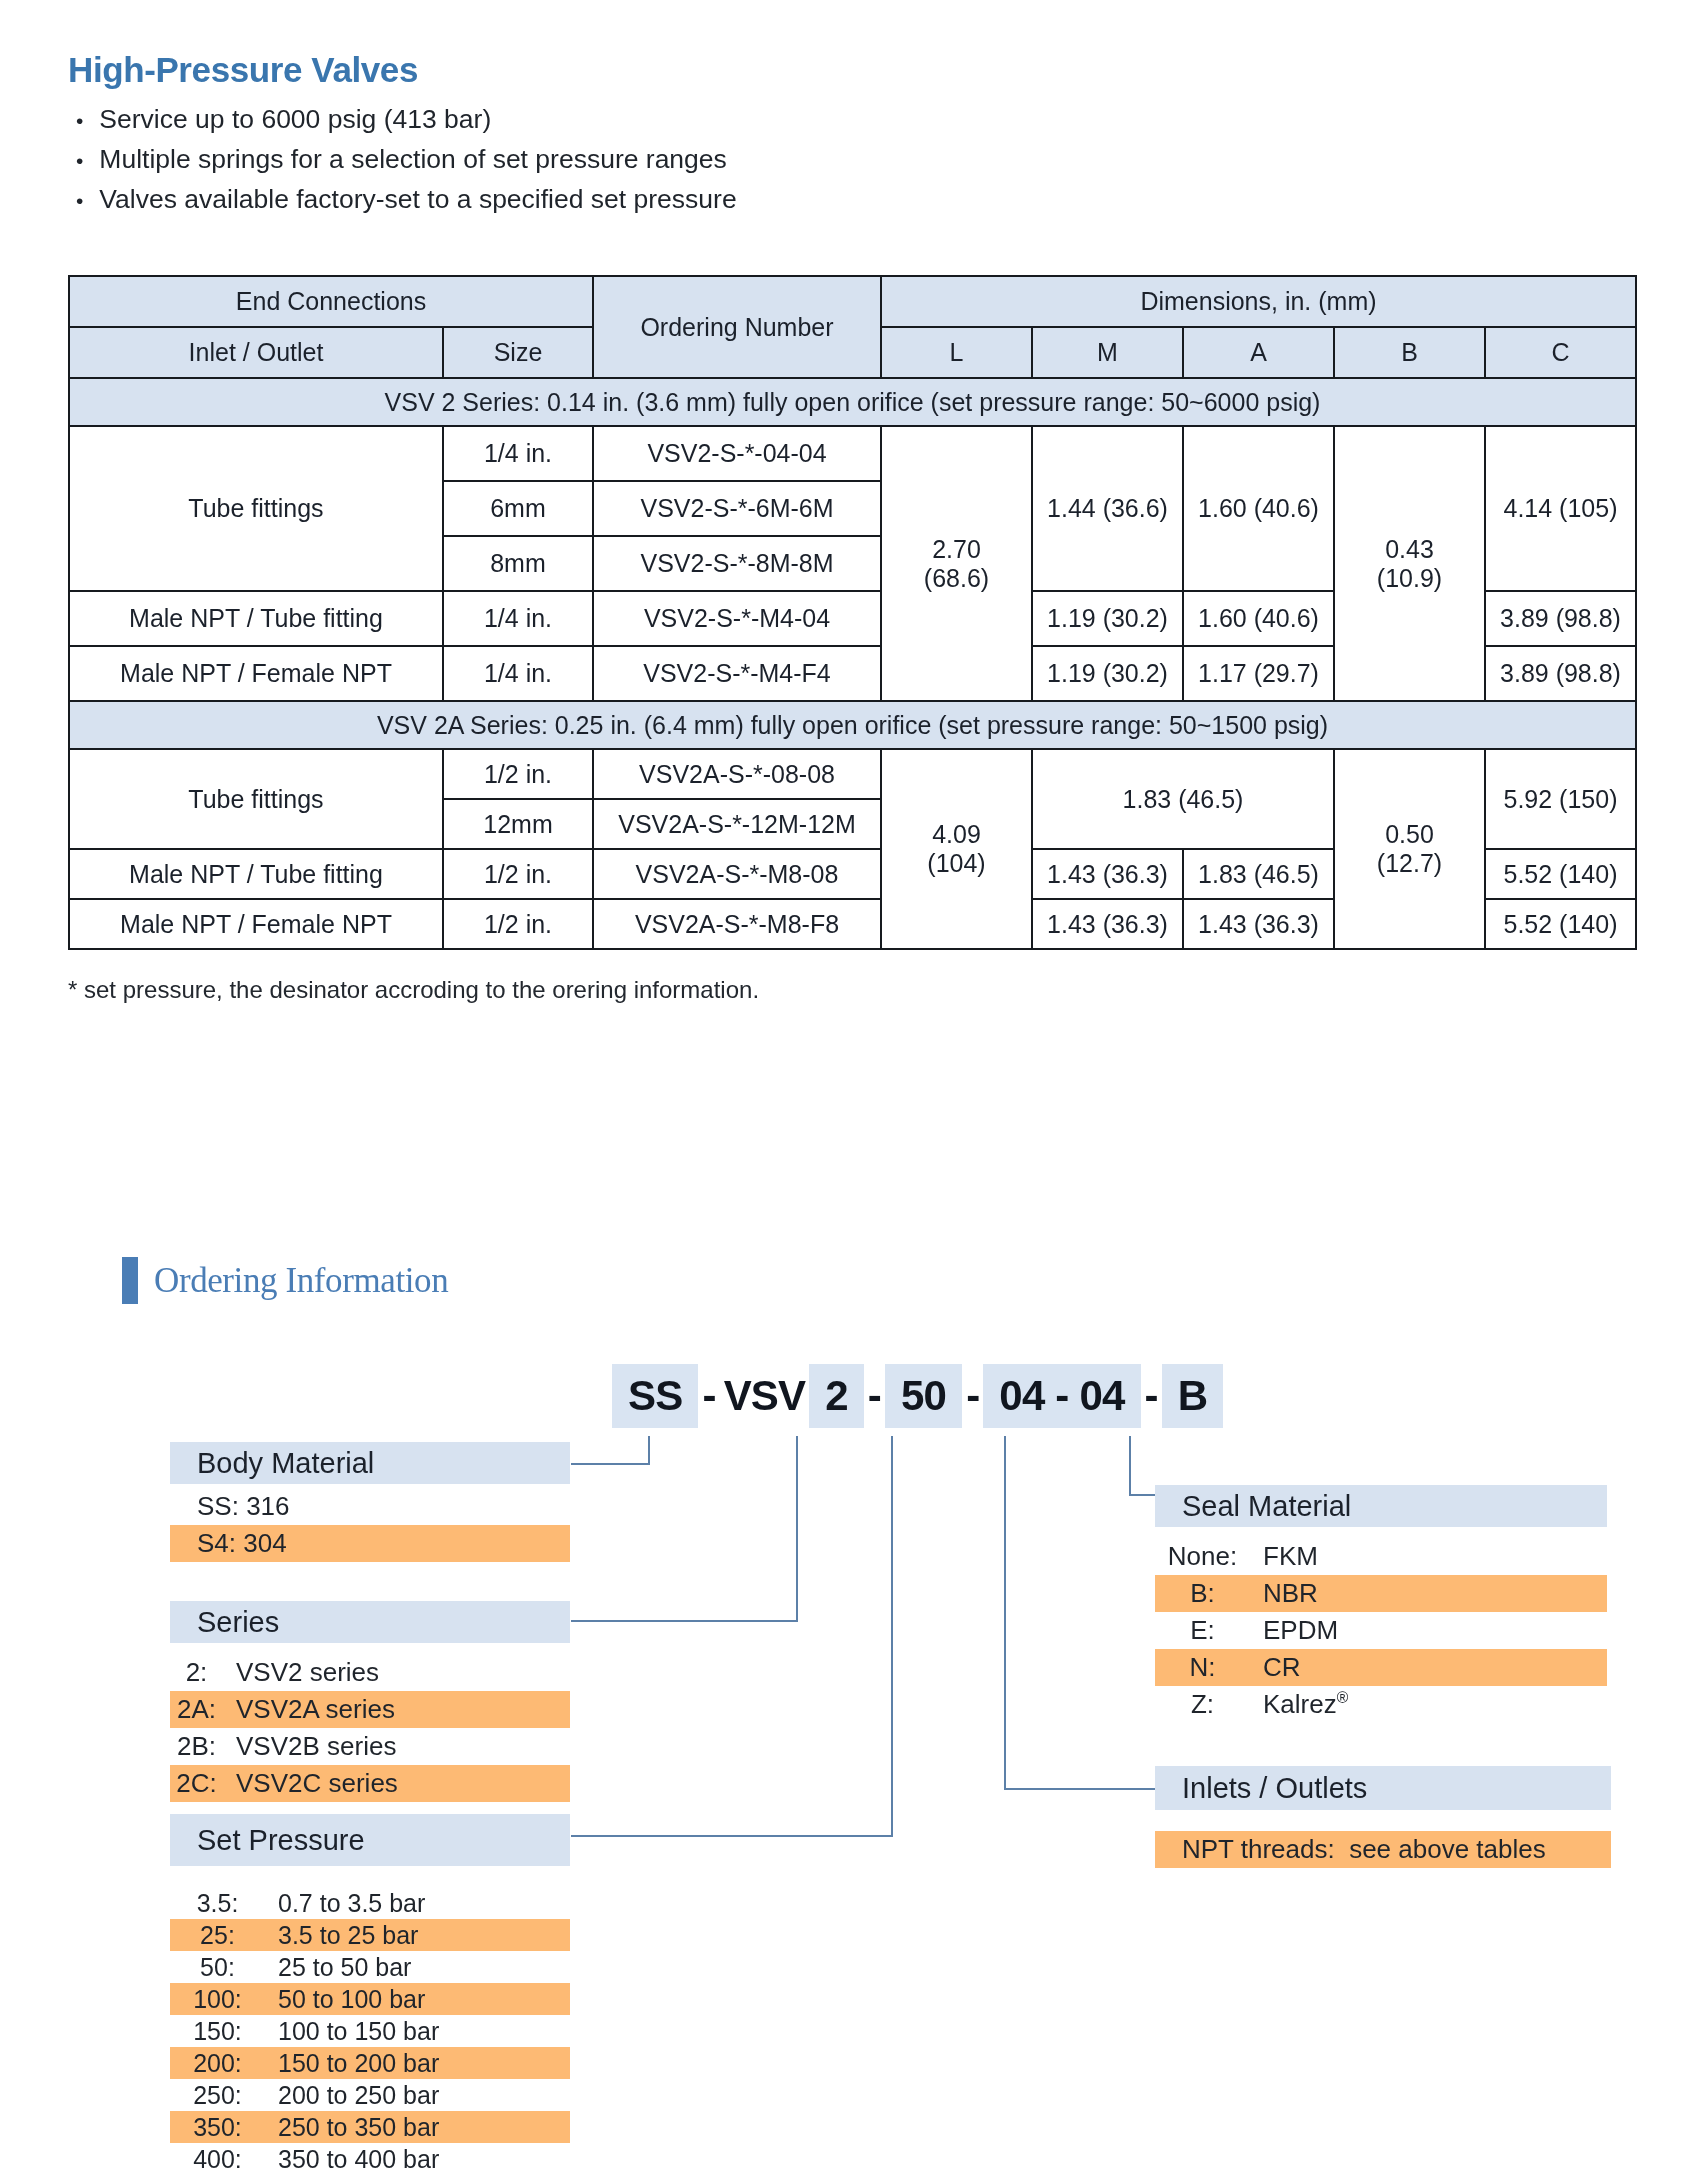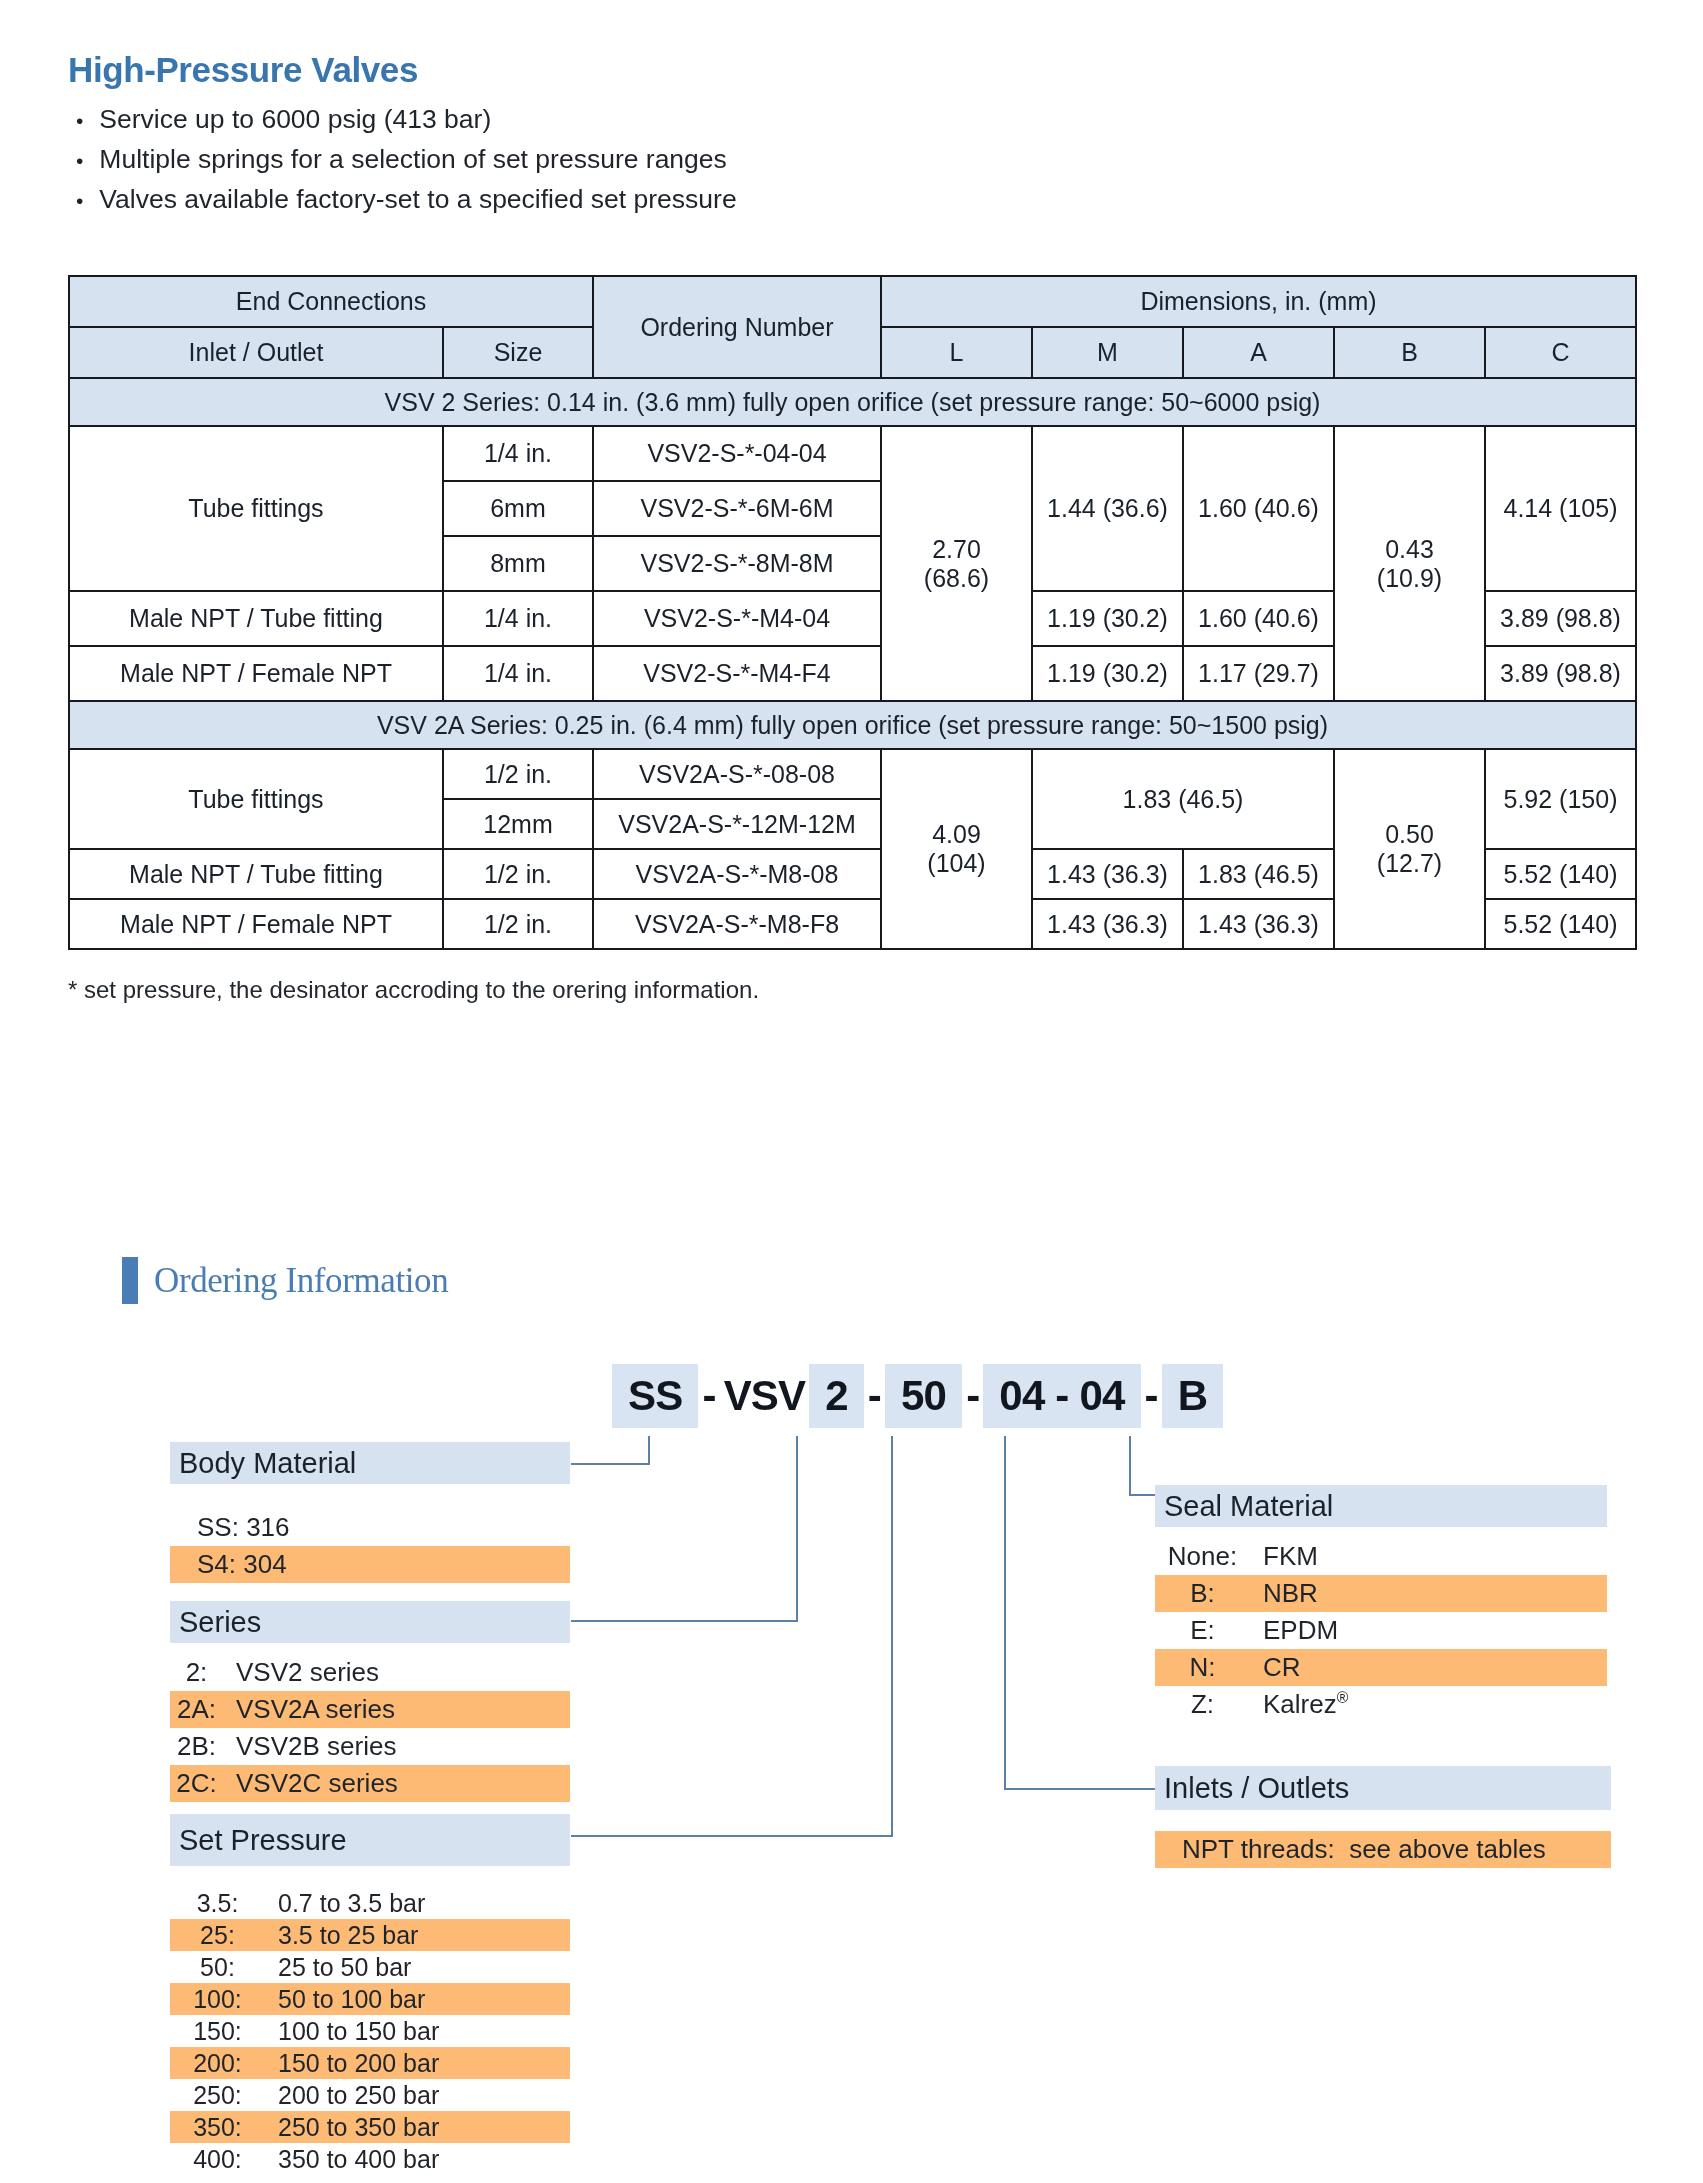--- a/index.html
+++ b/index.html
@@ -80,33 +80,33 @@
   #conn-body-material{left:571px;top:1436px;width:77px;height:27px;}
   #conn-series{left:571px;top:1436px;width:225px;height:184px;}
   #conn-set-pressure{left:571px;top:1436px;width:320px;height:399px;}
   #conn-inlets-outlets{left:1004px;top:1436px;width:150px;height:352px;}
   #conn-seal-material{left:1129px;top:1436px;width:26px;height:58px;}
   
   .opt-section{position:absolute;}
   .opt-section .sec-header{
     background:#d7e2f0;height:42px;
     display:flex;align-items:center;
-    padding-left:9px;font-size:29px;color:#1b212b;
+    padding-left:27px;font-size:29px;color:#1b212b;
     box-sizing:border-box;
   }
   .opt-section .opt-item{
     display:flex;align-items:center;height:37px;
     font-size:26px;color:#1f242b;box-sizing:border-box;
   }
   .opt-section .opt-item.shaded{background:#fdba74;}
   .opt-item .opt-code{text-align:center;flex:none;}
   .opt-item .opt-desc{margin-left:13px;white-space:pre;}
   .opt-item .plain{padding-left:27px;white-space:pre;}
   #sec-body-material{left:170px;top:1442px;width:400px;}
-  #sec-body-material .items{margin-top:25px;}
+  #sec-body-material .items{margin-top:4px;}
   #sec-series{left:170px;top:1601px;width:400px;}
   #sec-series .items{margin-top:11.2px;}
   #sec-series .opt-code{width:53px;}
   #sec-set-pressure{left:170px;top:1814px;width:400px;}
   #sec-set-pressure .sec-header{height:52px;}
   #sec-set-pressure .items{margin-top:21px;}
   #sec-set-pressure .opt-item{height:32px;font-size:25px;}
   #sec-set-pressure .opt-code{width:95px;}
   #sec-seal-material{left:1155px;top:1485px;width:452px;}
   #sec-seal-material .items{margin-top:11.2px;}

